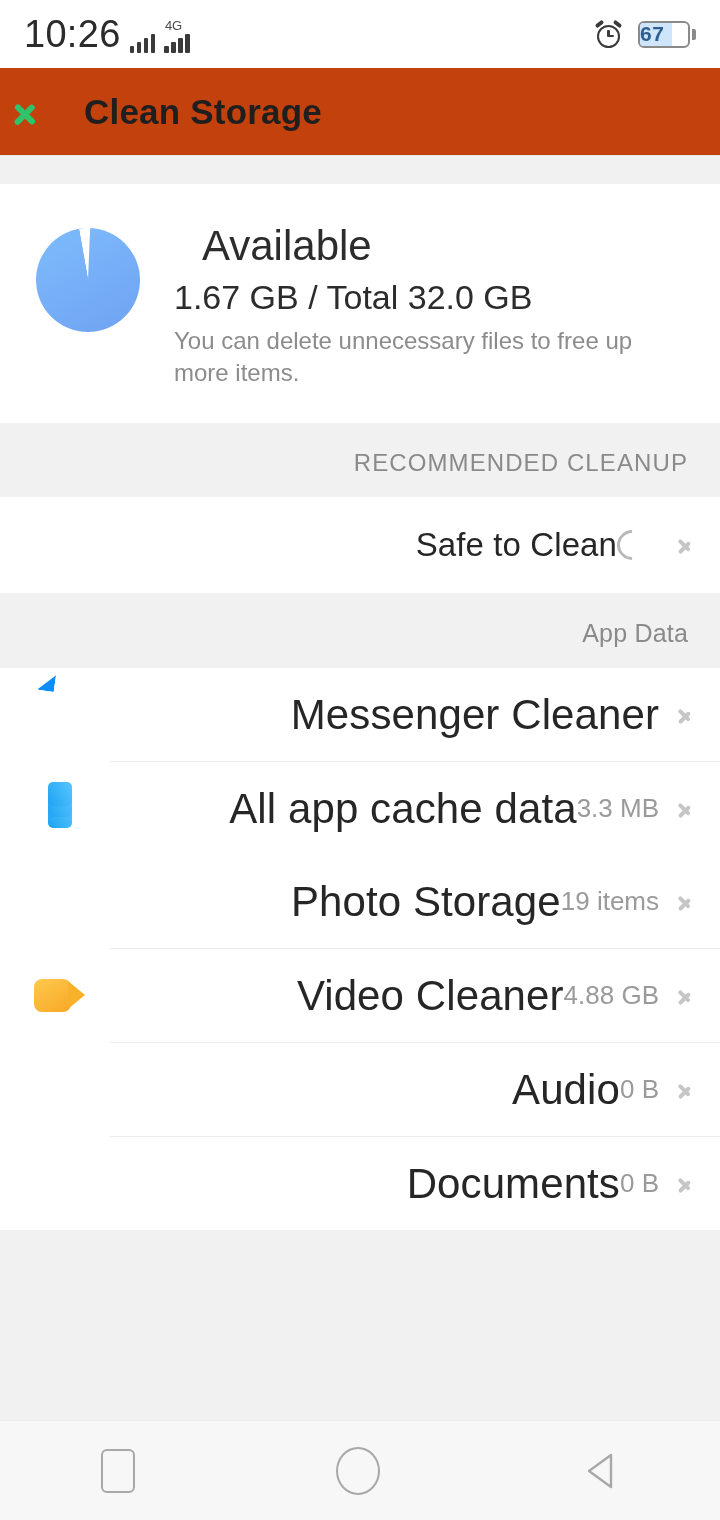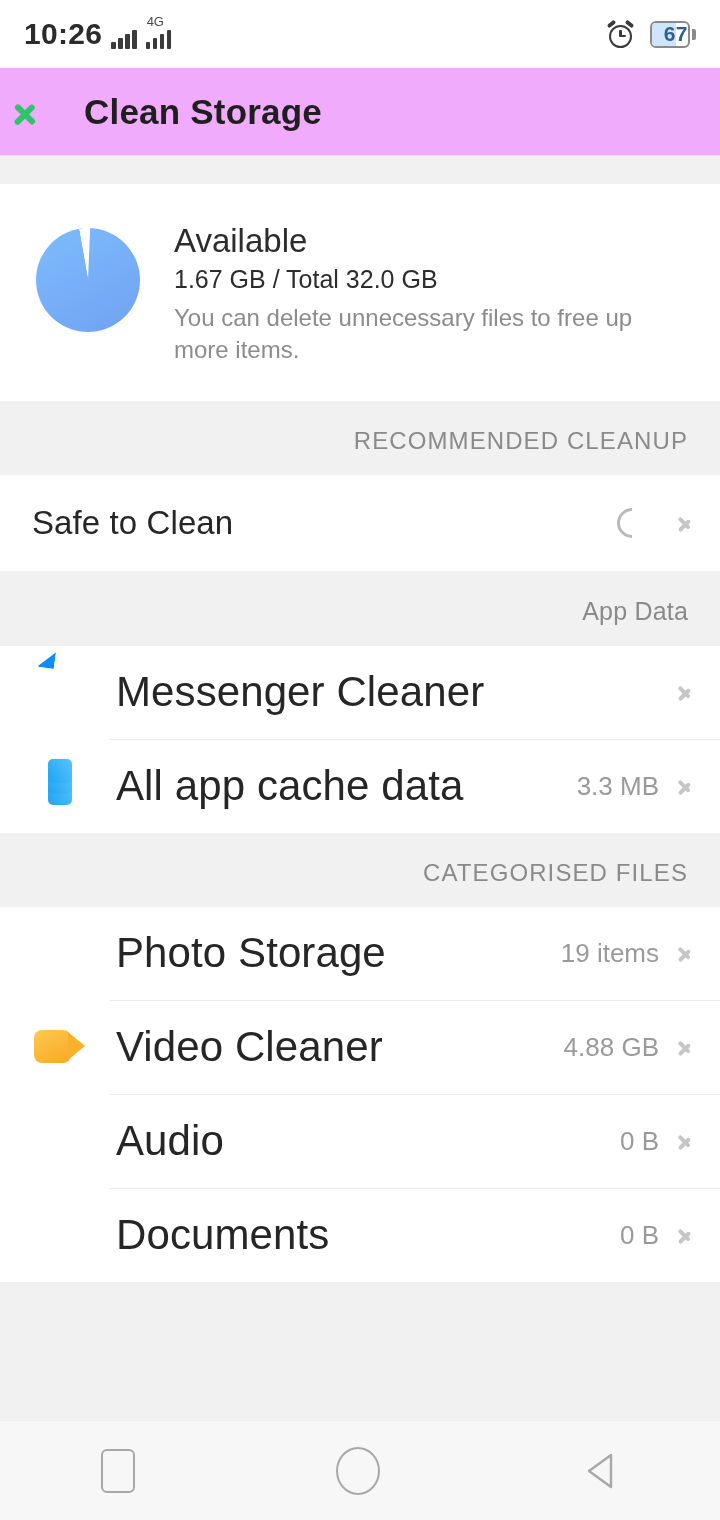--- a/index.html
+++ b/index.html
@@ -10,48 +10,48 @@
     overflow:hidden;
   }
   .phone { width:720px; height:1520px; display:flex; flex-direction:column; background:#f1f1f1; }
 
   
   .statusbar {
     height:68px; background:#ffffff; display:flex; align-items:center;
     padding:0 24px; justify-content:space-between; flex:0 0 auto;
   }
   .sb-left { display:flex; align-items:flex-end; gap:9px; }
-  .sb-time { font-size:30px; color:#2b2b2b; letter-spacing:.3px; line-height:1;font-weight:bold; }
+  .sb-time { font-size:38px; color:#2b2b2b; letter-spacing:.3px; line-height:1; }
   .bars { display:flex; align-items:flex-end; gap:2.5px; height:22px; }
   .bars i { width:4.5px; background:#3a3a3a; border-radius:1px; display:block; }
   .bars i:nth-child(1){height:7px;} .bars i:nth-child(2){height:11px;}
   .bars i:nth-child(3){height:15px;} .bars i:nth-child(4){height:19px;}
   .sim2 { display:flex; gap:3px; position:relative; }
   .net-tag { font-size:13px; color:#4a4a4a; position:absolute; top:-13px; left:1px; white-space:nowrap; letter-spacing:-.2px;}
   .sb-right { display:flex; align-items:center; gap:16px; }
   .alarm { width:27px; height:27px; position:relative; }
   .alarm .face { position:absolute; left:2px; top:4px; width:23px; height:23px;
     border:2.6px solid #3a3a3a; border-radius:50%; }
   .alarm .ear { position:absolute; width:9px; height:4px; background:#3a3a3a;
     border-radius:2px; top:1px; }
   .alarm .ear.l { left:0px; transform:rotate(-38deg); }
   .alarm .ear.r { right:0px; transform:rotate(38deg); }
   .alarm .hand { position:absolute; background:#3a3a3a; border-radius:1px; }
   .alarm .hand.h { width:2.4px; height:7px; left:12.4px; top:9px; }
   .alarm .hand.m { width:6px; height:2.4px; left:13px; top:14.5px; }
   .battery { display:flex; align-items:center; }
-  .batt-body { width:40px; height:27px; border:2.2px solid #8a8a8a; border-radius:6px;
-    position:relative; overflow:hidden; display:flex; align-items:center; justify-content:flex-end; background:#fff; }
+  .batt-body { width:52px; height:27px; border:2.2px solid #8a8a8a; border-radius:6px;
+    position:relative; overflow:hidden; display:flex; align-items:center; justify-content:flex-start; background:#fff; }
   .batt-fill { position:absolute; left:0; top:0; bottom:0; width:67%; background:#cfe5fb; }
   .batt-num { position:relative; font-size:21px; color:#2f5f8f; font-weight:bold; letter-spacing:.5px; }
   .batt-nub { width:4px; height:11px; background:#8a8a8a; border-radius:0 2px 2px 0; margin-left:2px; }
 
   
   .titlebar {
-    height:88px; background:#f0abfc; display:flex; align-items:center;
+    height:88px; background:#c2410c; display:flex; align-items:center;
     padding:0 30px; gap:28px; border-bottom:1px solid #e6e6e6; flex:0 0 auto;
   }
   .back-chevron { width:26px; height:42px; position:relative; flex:0 0 auto; cursor:pointer; }
   .back-chevron:before, .back-chevron:after {
     content:""; position:absolute; left:4px; width:26px; height:5.5px;
     background:#2FC36B; border-radius:3px;
   }
   .back-chevron:before { top:12px; transform:rotate(135deg); transform-origin:left center; }
   .back-chevron:after  { top:30px; transform:rotate(-135deg); transform-origin:left center; }
   .title-text { font-size:35px; color:#1f1f1f; font-weight:bold; letter-spacing:.2px; }
@@ -64,35 +64,35 @@
   .summary { background:#ffffff; display:flex; padding:34px 30px 34px 36px; gap:34px; align-items:flex-start; }
   .pie { width:104px; height:104px; border-radius:50%; flex:0 0 auto; position:relative;
     background:linear-gradient(150deg,#7cbcfb 0%, #78b0f8 45%, #6fa2f2 100%); margin-top:10px; }
   .pie .wedge {
     position:absolute; left:50%; top:0; width:50%; height:50%;
     background:#ffffff; transform-origin:0% 100%;
     clip-path:polygon(0 100%, 0 0, 22% 0);
     transform:rotate(-10deg);
   }
   .sum-text { flex:1 1 auto; padding-top:2px; }
-  .sum-avail { font-size:33px; color:#2c2c2c; line-height:1.25; }
-  .sum-size { font-size:25px; color:#2c2c2c; line-height:1.3; margin-top:2px; }
+  .sum-avail { font-size:42px; color:#2c2c2c; line-height:1.25;margin-left:28px; }
+  .sum-size { font-size:34px; color:#2c2c2c; line-height:1.3; margin-top:2px; }
   .sum-desc { font-size:24px; color:#8c8c8c; line-height:1.35; margin-top:6px; max-width:560px; }
 
   
   .sect-head { background:#f1f1f1; padding:26px 32px 20px 32px;text-align:right; }
   .sect-head.caps { font-size:24px; color:#8a8a8a; letter-spacing:1.1px; }
   .sect-head.norm { font-size:25px; color:#8a8a8a; letter-spacing:.2px; }
 
   
   .list { background:#ffffff; }
   .row { display:flex; align-items:center; height:90px; padding:0 28px 0 32px; position:relative; cursor:pointer; }
   .row.tall { height:93px; }
   .row .icon-wrap { width:58px; height:58px; flex:0 0 auto; margin-right:26px; position:relative; }
-  .row .label { flex:1 1 auto; font-size:32px; color:#262626; letter-spacing:.1px; }
+  .row .label { flex:1 1 auto; font-size:32px; color:#262626; letter-spacing:.1px;text-align:right; }
   .row .label.big { font-size:42px; }
   .row .value { font-size:26px; color:#9a9a9a; margin-right:18px; white-space:nowrap; }
   .chev { width:15px; height:26px; position:relative; flex:0 0 auto; }
   .chev:before, .chev:after {
     content:""; position:absolute; left:2px; width:15px; height:3.6px;
     background:#c6c6c6; border-radius:2px;
   }
   .chev:before { top:6px; transform:rotate(45deg); transform-origin:left center; }
   .chev:after  { top:19px; transform:rotate(-45deg); transform-origin:left center; }
   .divider { height:1px; background:#ececec; margin-left:110px; }
@@ -252,21 +252,20 @@
             <span class="lay l2"></span>
             <span class="lay l1"></span>
           </span>
         </span>
         <span class="label big">All app cache data</span>
         <span class="value">3.3 MB</span>
         <span class="chev"></span>
       </div>
     </div>
 
-    <div class="sect-head caps">CATEGORISED FILES</div>
     <div class="list">
 
       <div class="row tall">
         <span class="icon-wrap">
           <span class="ic-photo">
             
           </span>
         </span>
         <span class="label big">Photo Storage</span>
         <span class="value">19 items</span>

